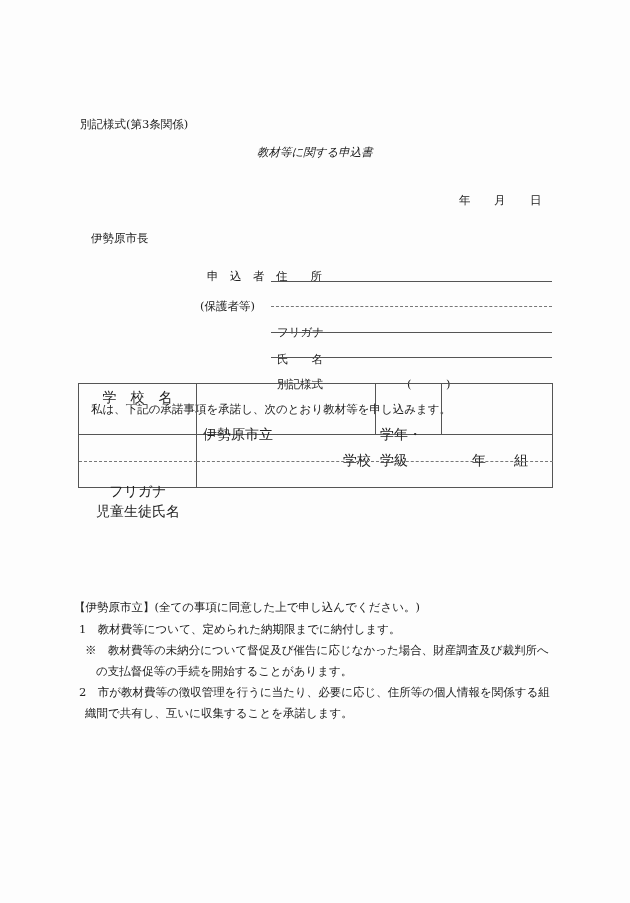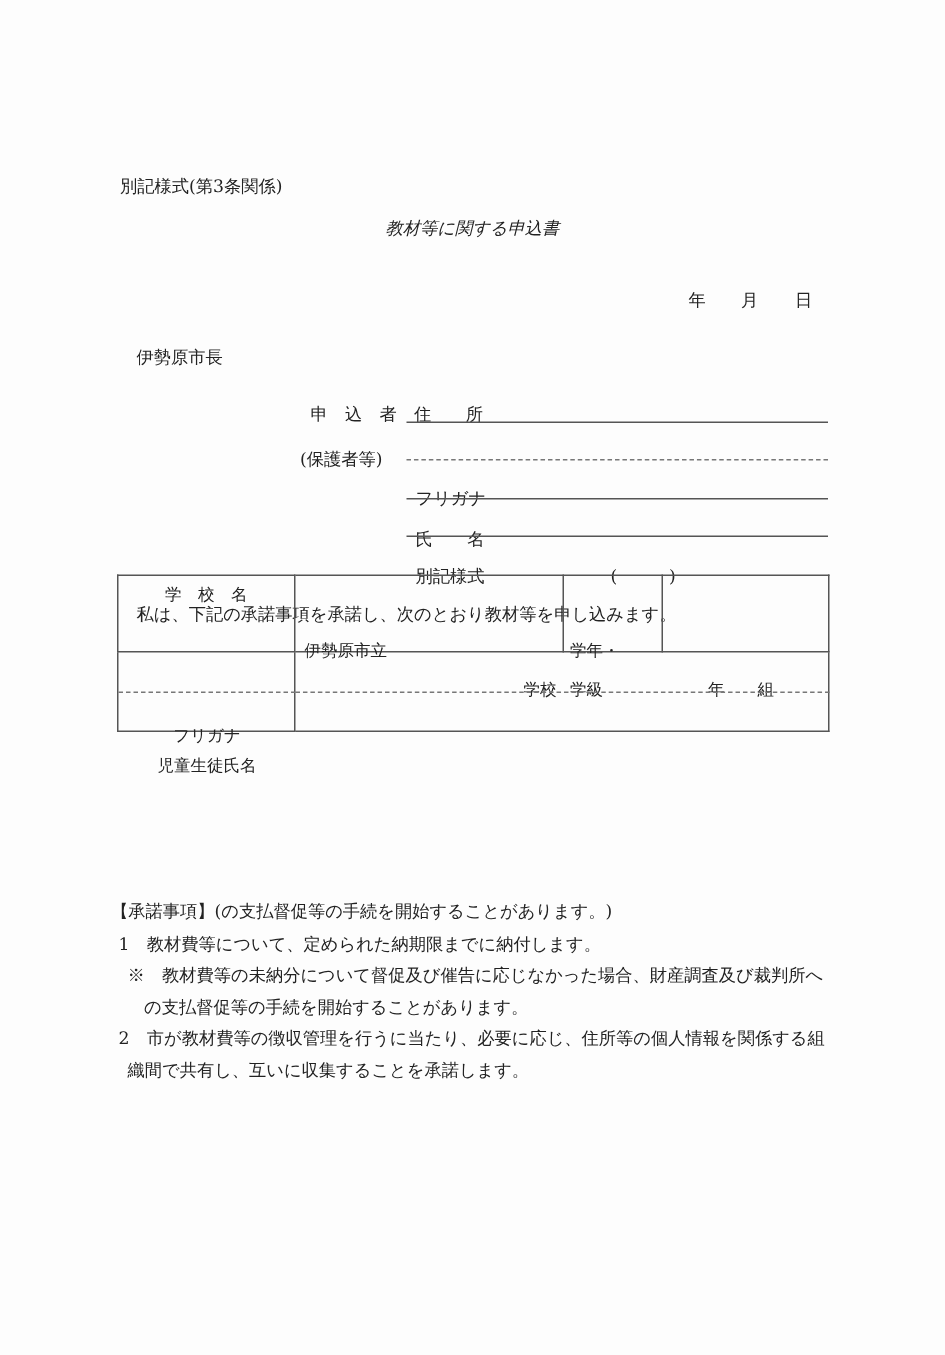--- a/index.html
+++ b/index.html
@@ -2,21 +2,21 @@
 <html><head>
 <meta charset="utf-8">
 <style>
   html, body { margin: 0; padding: 0; background: #fdfdfd; }
   body { width: 630px; height: 903px; position: relative; overflow: hidden;
          font-family: "DejaVu Serif", "Liberation Serif", serif; color: #222; font-size: 11.5px; }
   .abs { position: absolute; white-space: nowrap; margin-top: 37px; }
   .hline { position: absolute; height: 0; border-top: 1px solid #555; }
   .dline { position: absolute; height: 0; border-top: 1px dashed #777; }
   table.form { position: absolute; left: 78px; top: 383px; width: 474px; border-collapse: collapse; table-layout: fixed; }
-  table.form td { border: 1px solid #555; padding: 0; vertical-align: top; font-size: 11px; }
+  table.form td { border: 1px solid #555; padding: 0; vertical-align: top; font-size: 14px; }
   .cell { position: relative; }
   .center { text-align: center; }
 </style>
 </head>
 <body>
 
 <div class="abs" style="left:80px;top:80px;">別記様式(第3条関係)</div>
 <div class="abs" style="left:257px;top:108px;font-style:italic;">教材等に関する申込書</div>
 
 <div>
@@ -83,19 +83,19 @@
     <td colspan="3">
       <div class="cell" style="height:52px;">
         <div class="dline" style="left:0;width:356px;top:26px;"></div>
       </div>
     </td>
   </tr>
 </tbody>
   </table>
 
 <div>
-  <div class="abs" style="left:74px;top:563px;">【承諾事項】(の支払督促等の手続を開始することがあります。)</div>
+  <div class="abs" style="left:74px;top:563px;">【伊勢原市立】(全ての事項に同意した上で申し込んでください。)</div>
   <div class="abs" style="left:79px;top:585px;">1　教材費等について、定められた納期限までに納付します。</div>
   <div class="abs" style="left:85px;top:606px;">※　教材費等の未納分について督促及び催告に応じなかった場合、財産調査及び裁判所へ</div>
   <div class="abs" style="left:96px;top:627px;">の支払督促等の手続を開始することがあります。</div>
   <div class="abs" style="left:79px;top:648px;">2　市が教材費等の徴収管理を行うに当たり、必要に応じ、住所等の個人情報を関係する組</div>
   <div class="abs" style="left:85px;top:669px;">織間で共有し、互いに収集することを承諾します。</div>
 </div>
 
 </body></html>

